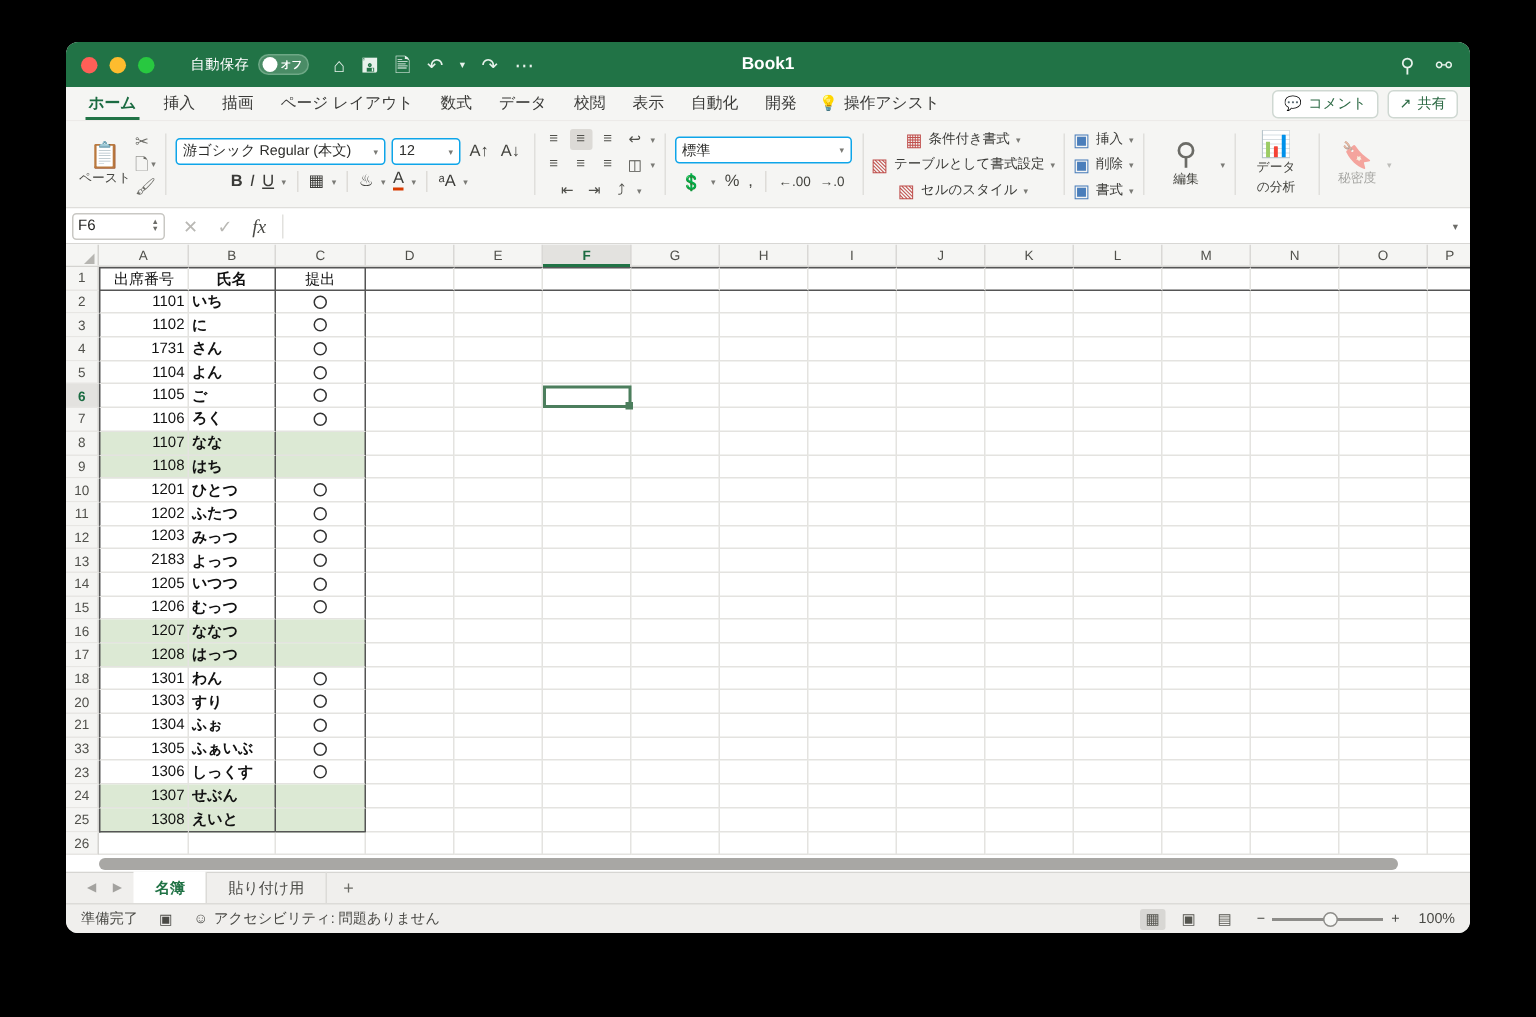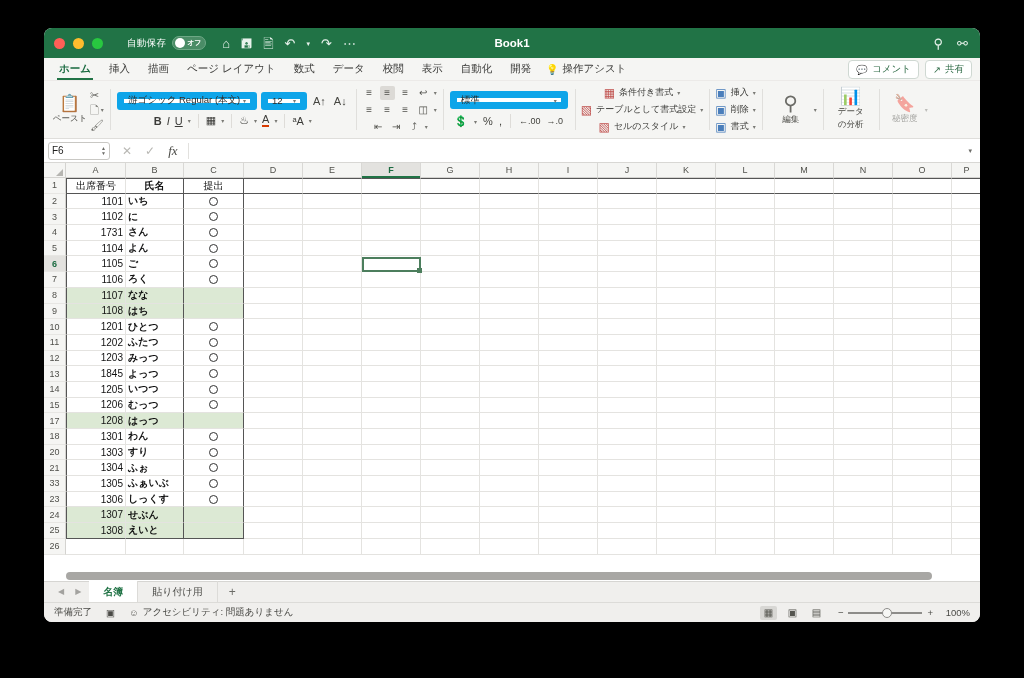--- a/index.html
+++ b/index.html
@@ -80,21 +80,21 @@
     font-size: 8.5px; color: #44443f; width: 40px; gap: 1px;
   }
   .icon-box { font-size: 17px; line-height: 1; color: #6b6b66; }
   .mini-col { display: flex; flex-direction: column; justify-content: center; gap: 3px; }
   .mini { font-size: 11px; color: #6b6b66; line-height: 12px; display: flex; align-items: center; gap: 2px; }
   .caret { font-size: 6px; color: #7a7a75; }
 
   .font-area { display: flex; flex-direction: column; gap: 4px; justify-content: center; padding: 0 7px; }
   .font-row1 { display: flex; align-items: center; gap: 4px; }
   .combo {
-    background: #fff; border: 7px solid #0ea5e9; border-radius: 3px;
+    background: #fff; border: 1px solid #0ea5e9; border-radius: 3px;
     height: 18px; display: flex; align-items: center; padding: 0 4px;
     font-size: 9.5px; color: #2c2c2a; justify-content: space-between;
   }
   .combo.fontname { width: 140px; }
   .combo.fontsize { width: 46px; }
   .combo.numfmt { width: 118px; }
   .sz-btn { font-size: 11px; color: #44443f; padding: 0 2px; }
   .font-row2 { display: flex; align-items: center; gap: 5px; font-size: 11px; color: #3b3b38; }
   .sep-v { width: 1px; height: 14px; background: #dedcd8; margin: 0 2px; }
   .b { font-weight: bold; } .i { font-style: italic; } .u { text-decoration: underline; }
@@ -711,21 +711,21 @@
           <div class="cell" style="width: 59px; flex: 0 0 59px;"></div>
           <div class="cell" style="width: 59px; flex: 0 0 59px;"></div>
           <div class="cell" style="width: 59px; flex: 0 0 59px;"></div>
           <div class="cell" style="width: 59px; flex: 0 0 59px;"></div>
           <div class="cell" style="width: 59px; flex: 0 0 59px;"></div>
           <div class="cell" style="width: 59px; flex: 0 0 59px;"></div>
           <div class="cell" style="width: 30px; flex: 0 0 30px;"></div>
         </div>
         <div class="row">
           <div class="rh">13</div>
-          <div class="cell a tbl-left" style="width: 60px; flex: 0 0 60px;">1845</div>
+          <div class="cell a tbl-left" style="width: 60px; flex: 0 0 60px;">2183</div>
           <div class="cell b tbl-right" style="width: 58px; flex: 0 0 58px;">よっつ</div>
           <div class="cell c tbl-right" style="width: 60px; flex: 0 0 60px;">
             <span class="circle"></span>
           </div>
           <div class="cell" style="width: 59px; flex: 0 0 59px;"></div>
           <div class="cell" style="width: 59px; flex: 0 0 59px;"></div>
           <div class="cell" style="width: 59px; flex: 0 0 59px;"></div>
           <div class="cell" style="width: 59px; flex: 0 0 59px;"></div>
           <div class="cell" style="width: 59px; flex: 0 0 59px;"></div>
           <div class="cell" style="width: 59px; flex: 0 0 59px;"></div>
@@ -758,20 +758,39 @@
           <div class="cell" style="width: 59px; flex: 0 0 59px;"></div>
           <div class="cell" style="width: 30px; flex: 0 0 30px;"></div>
         </div>
         <div class="row">
           <div class="rh">15</div>
           <div class="cell a tbl-left" style="width: 60px; flex: 0 0 60px;">1206</div>
           <div class="cell b tbl-right" style="width: 58px; flex: 0 0 58px;">むっつ</div>
           <div class="cell c tbl-right" style="width: 60px; flex: 0 0 60px;">
             <span class="circle"></span>
           </div>
+          <div class="cell" style="width: 59px; flex: 0 0 59px;"></div>
+          <div class="cell" style="width: 59px; flex: 0 0 59px;"></div>
+          <div class="cell" style="width: 59px; flex: 0 0 59px;"></div>
+          <div class="cell" style="width: 59px; flex: 0 0 59px;"></div>
+          <div class="cell" style="width: 59px; flex: 0 0 59px;"></div>
+          <div class="cell" style="width: 59px; flex: 0 0 59px;"></div>
+          <div class="cell" style="width: 59px; flex: 0 0 59px;"></div>
+          <div class="cell" style="width: 59px; flex: 0 0 59px;"></div>
+          <div class="cell" style="width: 59px; flex: 0 0 59px;"></div>
+          <div class="cell" style="width: 59px; flex: 0 0 59px;"></div>
+          <div class="cell" style="width: 59px; flex: 0 0 59px;"></div>
+          <div class="cell" style="width: 59px; flex: 0 0 59px;"></div>
+          <div class="cell" style="width: 30px; flex: 0 0 30px;"></div>
+        </div>
+        <div class="row">
+          <div class="rh">16</div>
+          <div class="cell a green tbl-left" style="width: 60px; flex: 0 0 60px;">1207</div>
+          <div class="cell b green tbl-right" style="width: 58px; flex: 0 0 58px;">ななつ</div>
+          <div class="cell c green tbl-right" style="width: 60px; flex: 0 0 60px;"></div>
           <div class="cell" style="width: 59px; flex: 0 0 59px;"></div>
           <div class="cell" style="width: 59px; flex: 0 0 59px;"></div>
           <div class="cell" style="width: 59px; flex: 0 0 59px;"></div>
           <div class="cell" style="width: 59px; flex: 0 0 59px;"></div>
           <div class="cell" style="width: 59px; flex: 0 0 59px;"></div>
           <div class="cell" style="width: 59px; flex: 0 0 59px;"></div>
           <div class="cell" style="width: 59px; flex: 0 0 59px;"></div>
           <div class="cell" style="width: 59px; flex: 0 0 59px;"></div>
           <div class="cell" style="width: 59px; flex: 0 0 59px;"></div>
           <div class="cell" style="width: 59px; flex: 0 0 59px;"></div>

